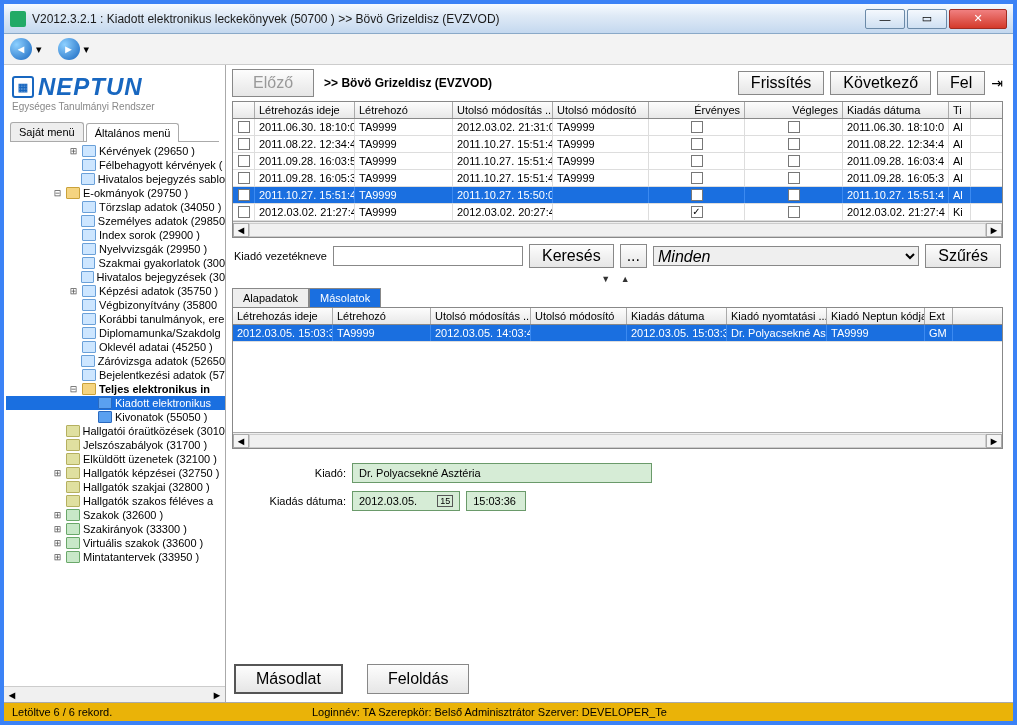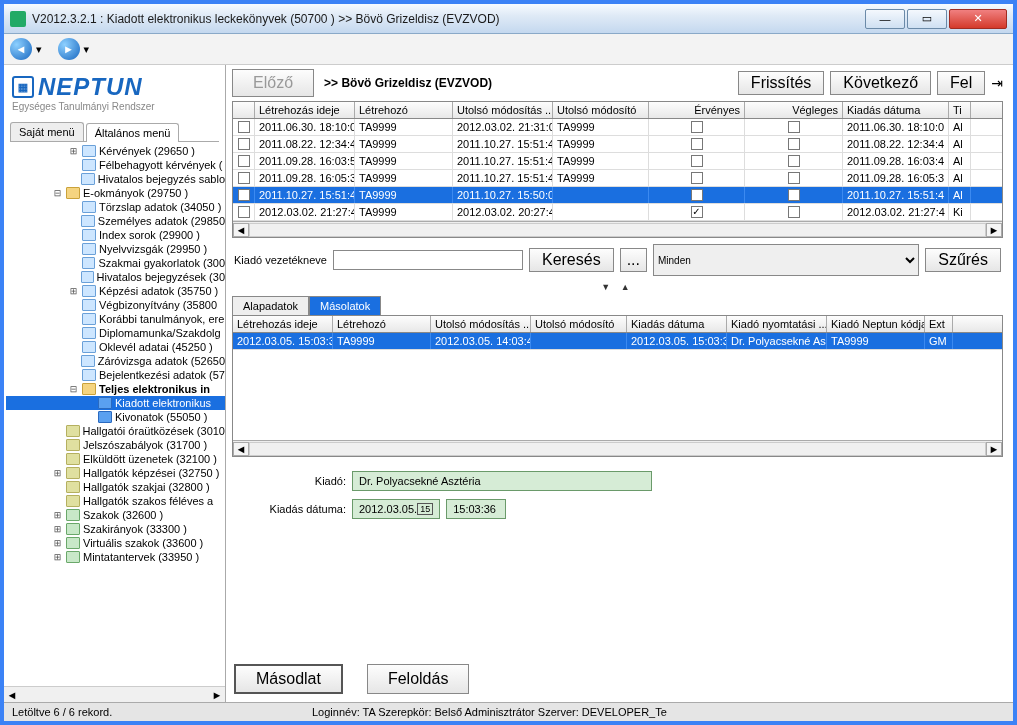--- a/index.html
+++ b/index.html
@@ -67,31 +67,31 @@
 .hscroll .track{ flex:1; height:14px; background:#f0f0f0; border:1px solid #ccc;}
 .searchbar { display:flex; align-items:center; gap:6px; padding:6px 8px;}
 .searchbar input[type=text]{ border:1px solid #888; height:20px; padding:0 4px; font-size:11px;}
 .divider-arrows{ text-align:center; padding:0; letter-spacing:4px; font-size:9px; color:#333;}
 .subtabs { display:flex; margin:4px 6px 0;}
 .subtab { padding:3px 10px; border:1px solid #888; border-bottom:none; background:#eee; font-size:11px;}
 .subtab.active{ background:#1a6fe0; color:#fff;}
 .formrow { display:flex; align-items:center; gap:6px; padding:4px 20px;}
 .formrow .lbl{ width:100px; text-align:right;}
 .formrow .val{ border:1px solid #6a9a6a; background:#d6ecd6; padding:3px 6px; min-width:200px;}
-.formrow .val.date{ min-width:80px; display:inline-flex; align-items:center; gap:0;}
+.formrow .val.date{ min-width:80px; display:inline-flex; align-items:center; gap:20px;}
 .bottom-btns{ padding:8px; display:flex; gap:24px;}
-.statusbar{ border-top:1px solid #aaa; background:#e5e5e5; display:flex; padding:3px 8px; font-size:11px;}
+.statusbar{ border-top:1px solid #aaa; background:#eab308; display:flex; padding:3px 8px; font-size:11px;}
 .statusbar .sleft{ width:300px;}
 .statusbar .smid{ flex:1;}
 
 
 .c0{width:22px;text-align:center;} .c1{width:100px;} .c2{width:98px;} .c3{width:100px;} .c4{width:96px;} .c5{width:96px;text-align:right;} .c6{width:98px;text-align:right;} .c7{width:106px;} .c8{width:22px;}
 
 .b0{width:100px;} .b1{width:98px;} .b2{width:100px;} .b3{width:96px;} .b4{width:100px;} .b5{width:100px;} .b6{width:98px;} .b7{width:28px;}
-select{ border:1px solid #888; font-size:10px; height:32px;}
+select{ border:1px solid #888; font-size:16px; height:20px;font-style:italic;}
 </style>
 </head>
 <body>
 
 <div class="window">
   <div class="titlebar">
     <div class="title-icon"></div>
     <div class="title-text">V2012.3.2.1 : Kiadott elektronikus leckekönyvek (50700  )  &gt;&gt; Bövö Grizeldisz (EVZVOD)</div>
     <div class="win-btns">
       <div class="win-btn">—</div>

